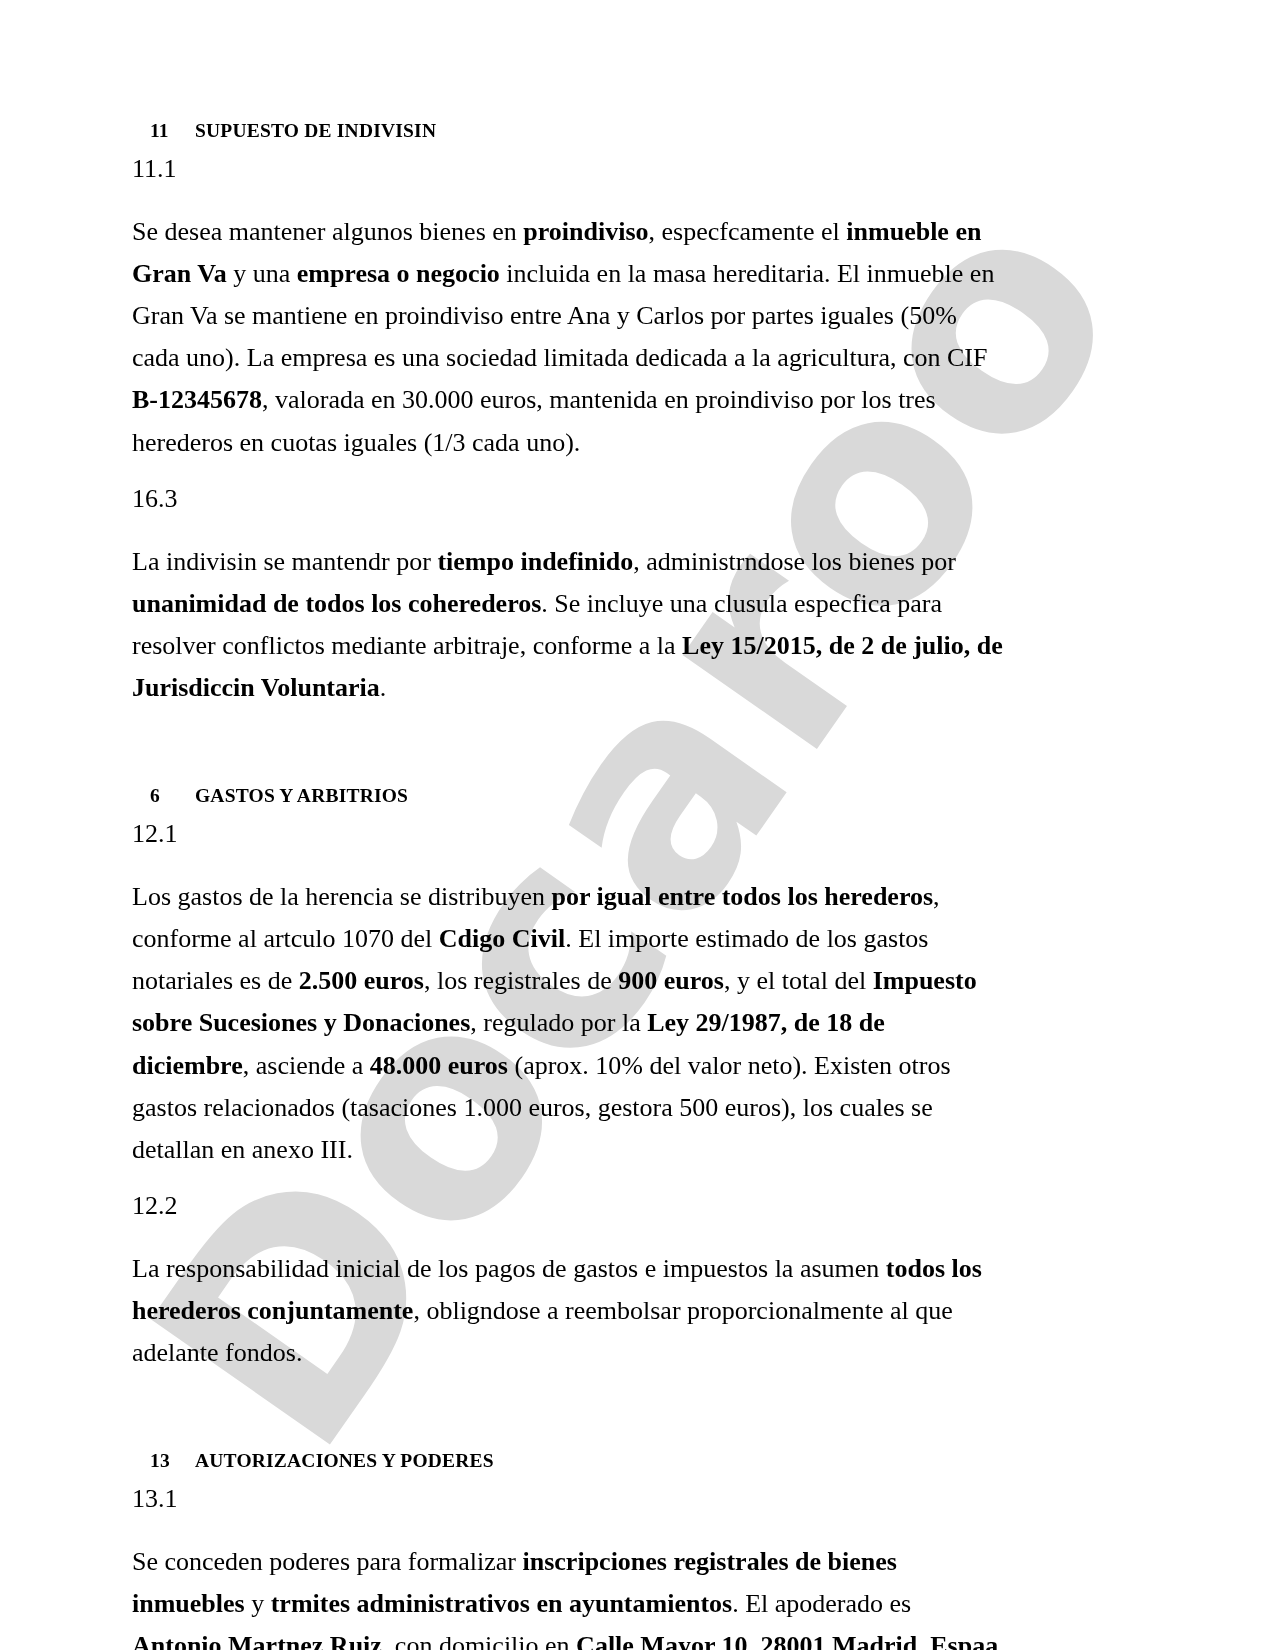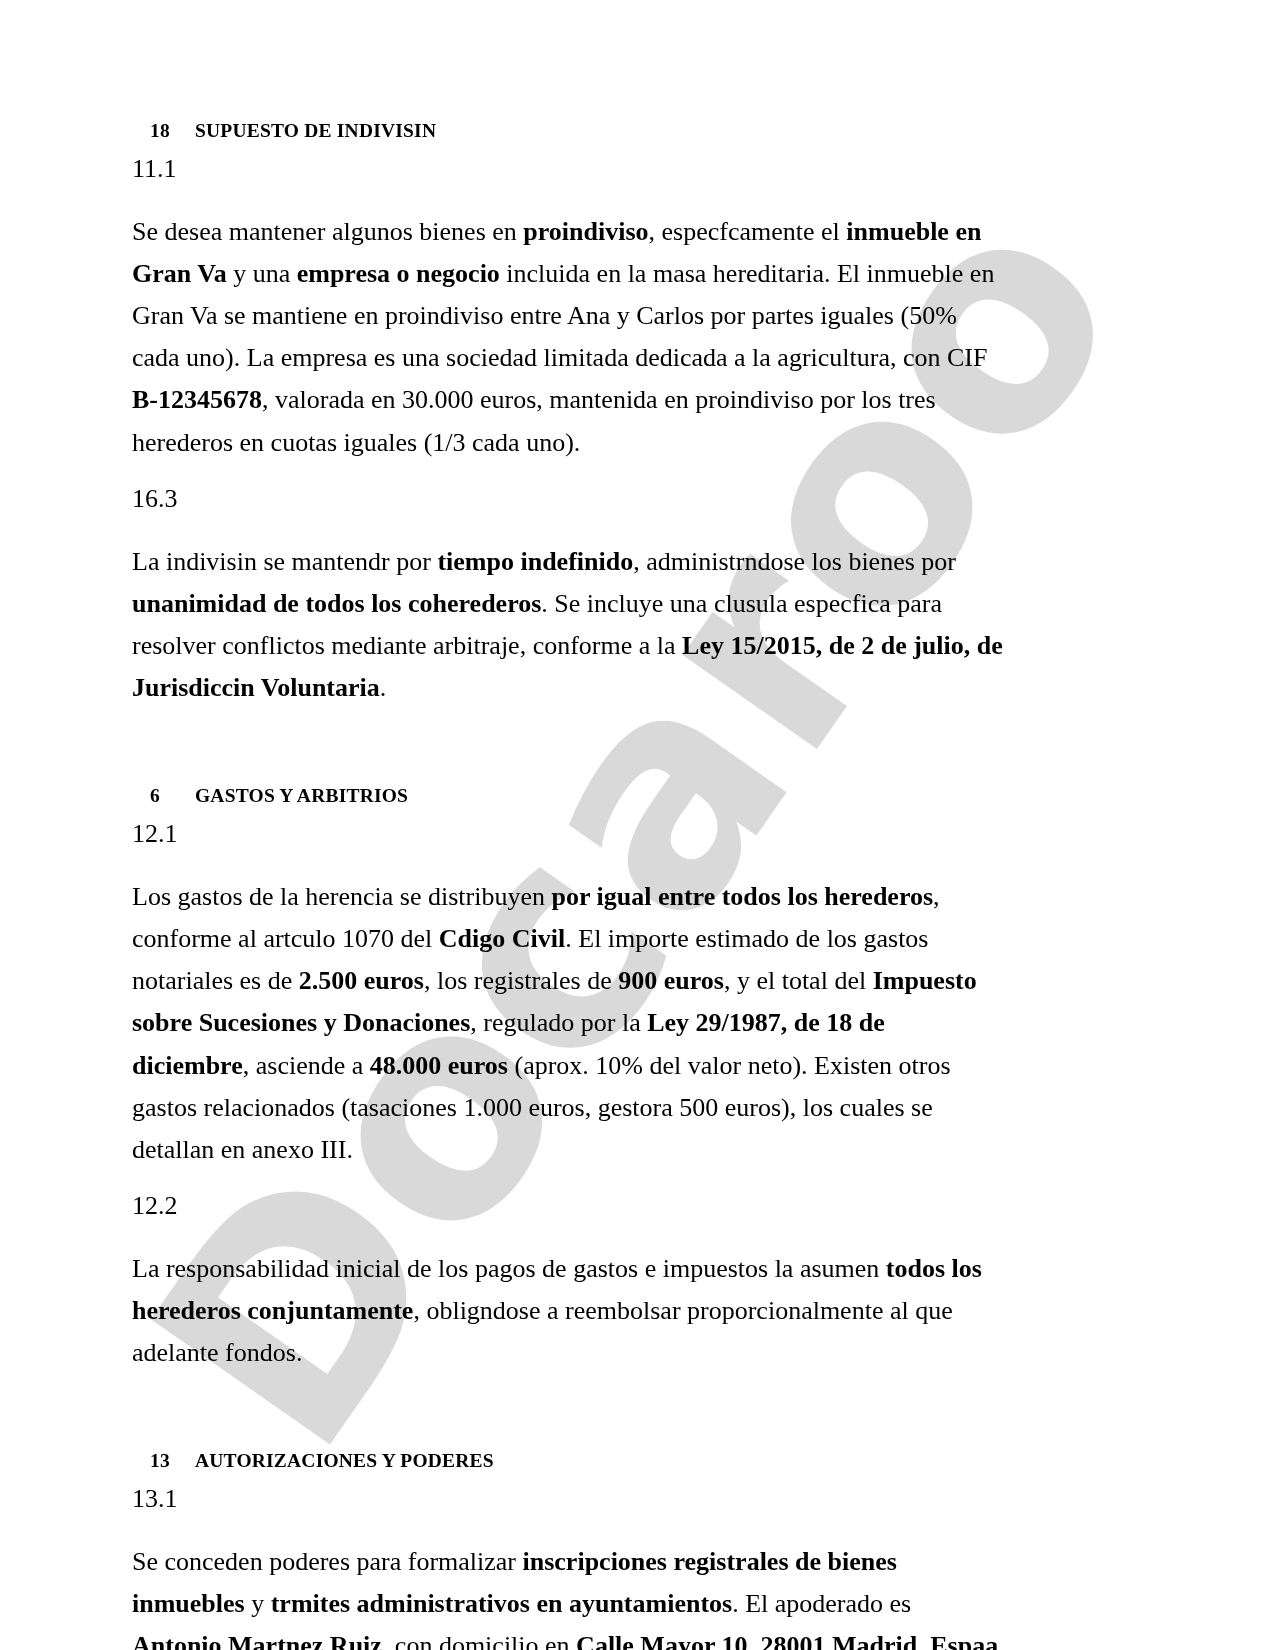--- a/index.html
+++ b/index.html
@@ -105,21 +105,21 @@
 <div class="page">
 
   <div class="watermark">
     <div class="watermark-text">Docaroo</div>
   </div>
 
   <div class="content">
 
     <div class="section first-section">
       <div class="sec-heading">
-        <span class="sec-num">18</span>
+        <span class="sec-num">11</span>
         <span class="sec-title">SUPUESTO DE INDIVISIN</span>
       </div>
       <div class="para">
         <span class="para-num">11.1</span>
         <span class="para-body">Se desea mantener algunos bienes en <b>proindiviso</b>, especfcamente el <b>inmueble en Gran Va</b> y una <b>empresa o negocio</b> incluida en la masa hereditaria. El inmueble en Gran Va se mantiene en proindiviso entre Ana y Carlos por partes iguales (50% cada uno). La empresa es una sociedad limitada dedicada a la agricultura, con CIF <b>B-12345678</b>, valorada en 30.000 euros, mantenida en proindiviso por los tres herederos en cuotas iguales (1/3 cada uno).</span>
       </div>
       <div class="para">
         <span class="para-num">16.3</span>
         <span class="para-body">La indivisin se mantendr por <b>tiempo indefinido</b>, administrndose los bienes por <b>unanimidad de todos los coherederos</b>. Se incluye una clusula especfica para resolver conflictos mediante arbitraje, conforme a la <b>Ley 15/2015, de 2 de julio, de Jurisdiccin Voluntaria</b>.</span>
       </div>

